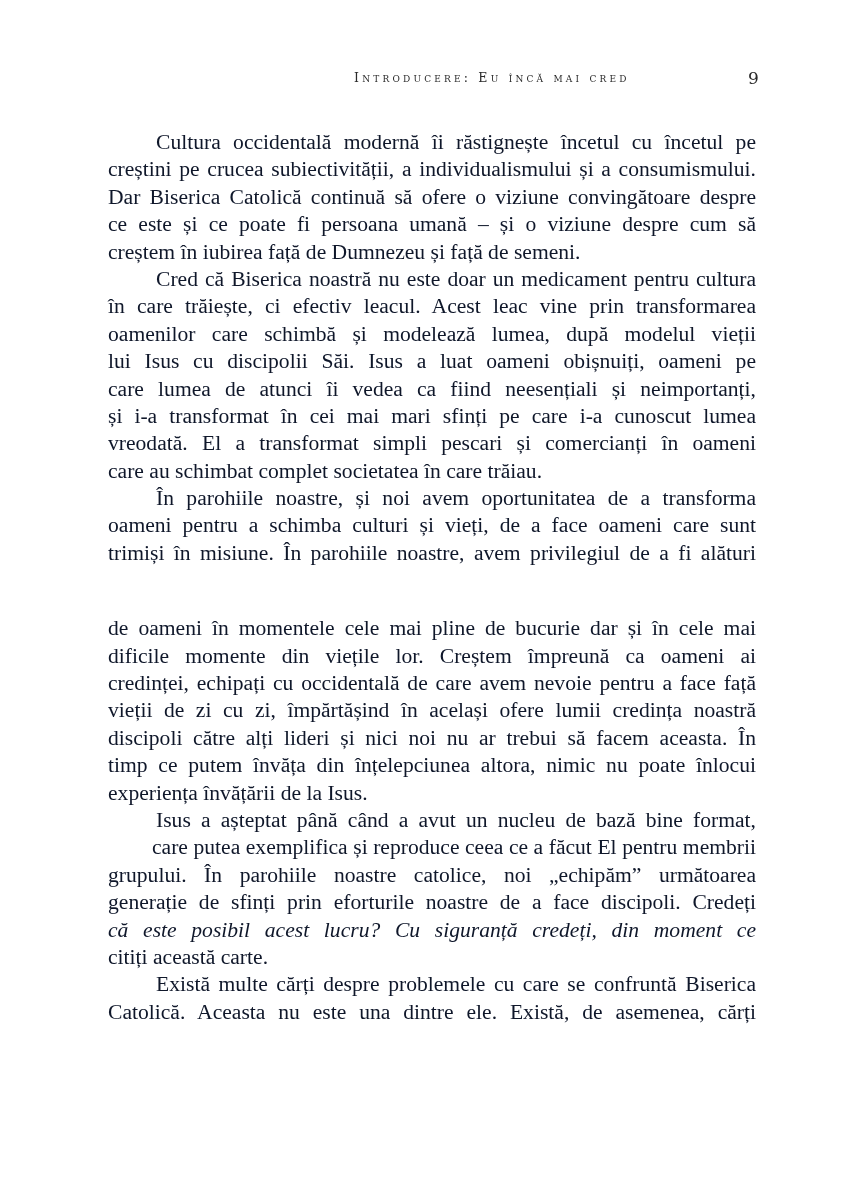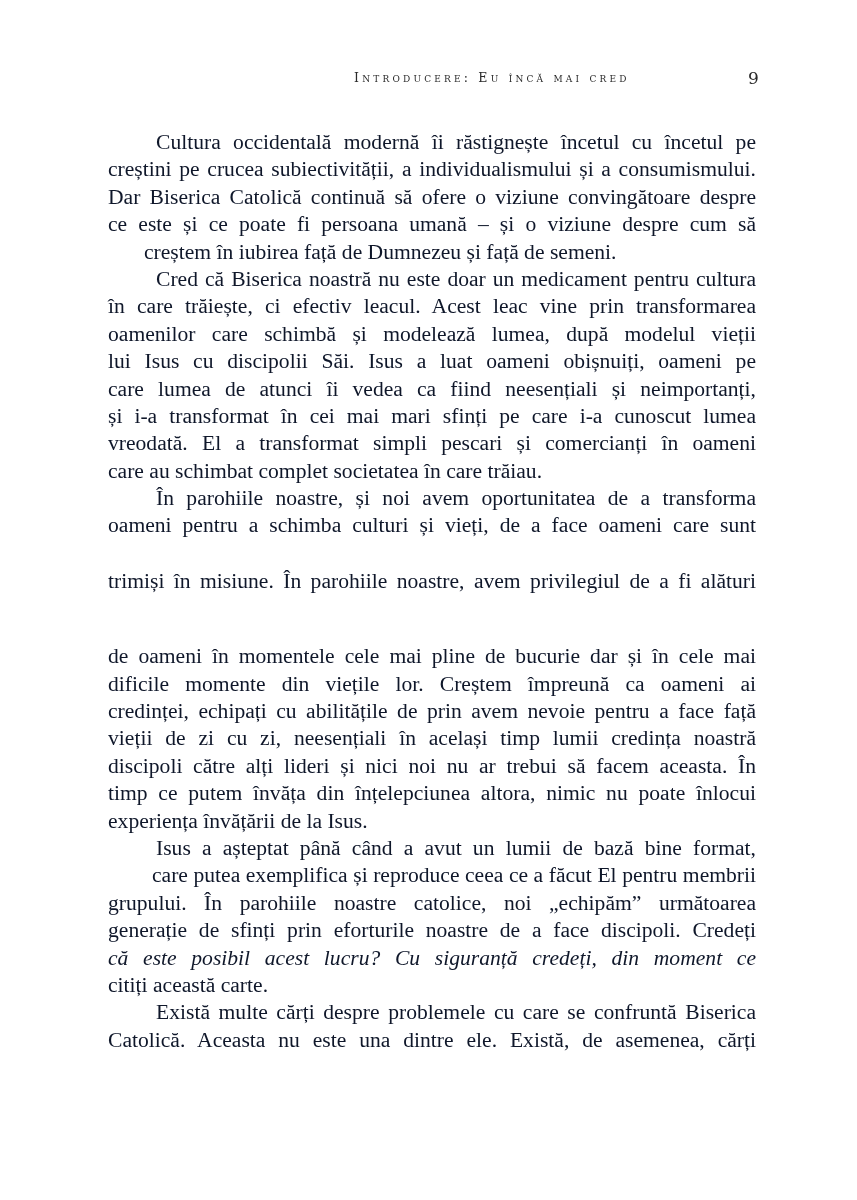--- a/index.html
+++ b/index.html
@@ -31,46 +31,46 @@
 <div class="page">
   <div class="running-head">Introducere: Eu încă mai cred</div>
   <div class="page-number">9</div>
 
   <div class="body-text">
     <div>
       <div class="line indent" style="white-space: normal;">Cultura occidentală modernă îi răstignește încetul cu încetul pe</div>
       <div class="line" style="white-space: normal;">creștini pe crucea subiectivității, a individualismului și a consumismului.</div>
       <div class="line" style="white-space: normal;">Dar Biserica Catolică continuă să ofere o viziune convingătoare despre</div>
       <div class="line" style="white-space: normal;">ce este și ce poate fi persoana umană – și o viziune despre cum să</div>
-      <div class="line last" style="white-space: nowrap; margin-left: 36px;">creștem în iubirea față de Dumnezeu și față de semeni.</div>
+      <div class="line last" style="white-space: nowrap;">creștem în iubirea față de Dumnezeu și față de semeni.</div>
     </div>
     <div>
       <div class="line indent" style="white-space: normal;">Cred că Biserica noastră nu este doar un medicament pentru cultura</div>
       <div class="line" style="white-space: normal;">în care trăiește, ci efectiv leacul. Acest leac vine prin transformarea</div>
       <div class="line" style="white-space: normal;">oamenilor care schimbă și modelează lumea, după modelul vieții</div>
       <div class="line" style="white-space: normal;">lui Isus cu discipolii Săi. Isus a luat oameni obișnuiți, oameni pe</div>
       <div class="line" style="white-space: normal;">care lumea de atunci îi vedea ca fiind neesențiali și neimportanți,</div>
       <div class="line" style="white-space: normal;">și i-a transformat în cei mai mari sfinți pe care i-a cunoscut lumea</div>
       <div class="line" style="white-space: normal;">vreodată. El a transformat simpli pescari și comercianți în oameni</div>
       <div class="line last" style="white-space: nowrap;">care au schimbat complet societatea în care trăiau.</div>
     </div>
     <div>
       <div class="line indent" style="white-space: normal;">În parohiile noastre, și noi avem oportunitatea de a transforma</div>
       <div class="line" style="white-space: normal;">oameni pentru a schimba culturi și vieți, de a face oameni care sunt</div>
-      <div class="line" style="white-space: normal; margin-top: 28px;">trimiși în misiune. În parohiile noastre, avem privilegiul de a fi alături</div>
+      <div class="line" style="white-space: normal;">trimiși în misiune. În parohiile noastre, avem privilegiul de a fi alături</div>
       <div class="line" style="white-space: normal; margin-top: 48px;">de oameni în momentele cele mai pline de bucurie dar și în cele mai</div>
       <div class="line" style="white-space: normal;">dificile momente din viețile lor. Creștem împreună ca oameni ai</div>
-      <div class="line" style="white-space: normal;">credinței, echipați cu abilitățile de prin avem nevoie pentru a face față</div>
-      <div class="line" style="white-space: normal;">vieții de zi cu zi, neesențiali în același timp lumii credința noastră</div>
+      <div class="line" style="white-space: normal;">credinței, echipați cu occidentală de care avem nevoie pentru a face față</div>
+      <div class="line" style="white-space: normal;">vieții de zi cu zi, împărtășind în același ofere lumii credința noastră</div>
       <div class="line" style="white-space: normal;">discipoli către alți lideri și nici noi nu ar trebui să facem aceasta. În</div>
       <div class="line" style="white-space: normal;">timp ce putem învăța din înțelepciunea altora, nimic nu poate înlocui</div>
       <div class="line last" style="white-space: nowrap;">experiența învățării de la Isus.</div>
     </div>
     <div>
-      <div class="line indent" style="white-space: normal;">Isus a așteptat până când a avut un lumii de bază bine format,</div>
+      <div class="line indent" style="white-space: normal;">Isus a așteptat până când a avut un nucleu de bază bine format,</div>
       <div class="line" style="white-space: normal; margin-left: 44px;">care putea exemplifica și reproduce ceea ce a făcut El pentru membrii</div>
       <div class="line" style="white-space: normal;">grupului. În parohiile noastre catolice, noi „echipăm” următoarea</div>
       <div class="line" style="white-space: normal;">generație de sfinți prin eforturile noastre de a face discipoli. Credeți</div>
       <div class="line" style="white-space: normal; font-style: italic;">că este posibil acest lucru? Cu siguranță credeți, din moment ce</div>
       <div class="line last" style="white-space: nowrap;">citiți această carte.</div>
     </div>
     <div>
       <div class="line indent" style="white-space: normal;">Există multe cărți despre problemele cu care se confruntă Biserica</div>
       <div class="line" style="white-space: normal;">Catolică. Aceasta nu este una dintre ele. Există, de asemenea, cărți</div>
     </div>

